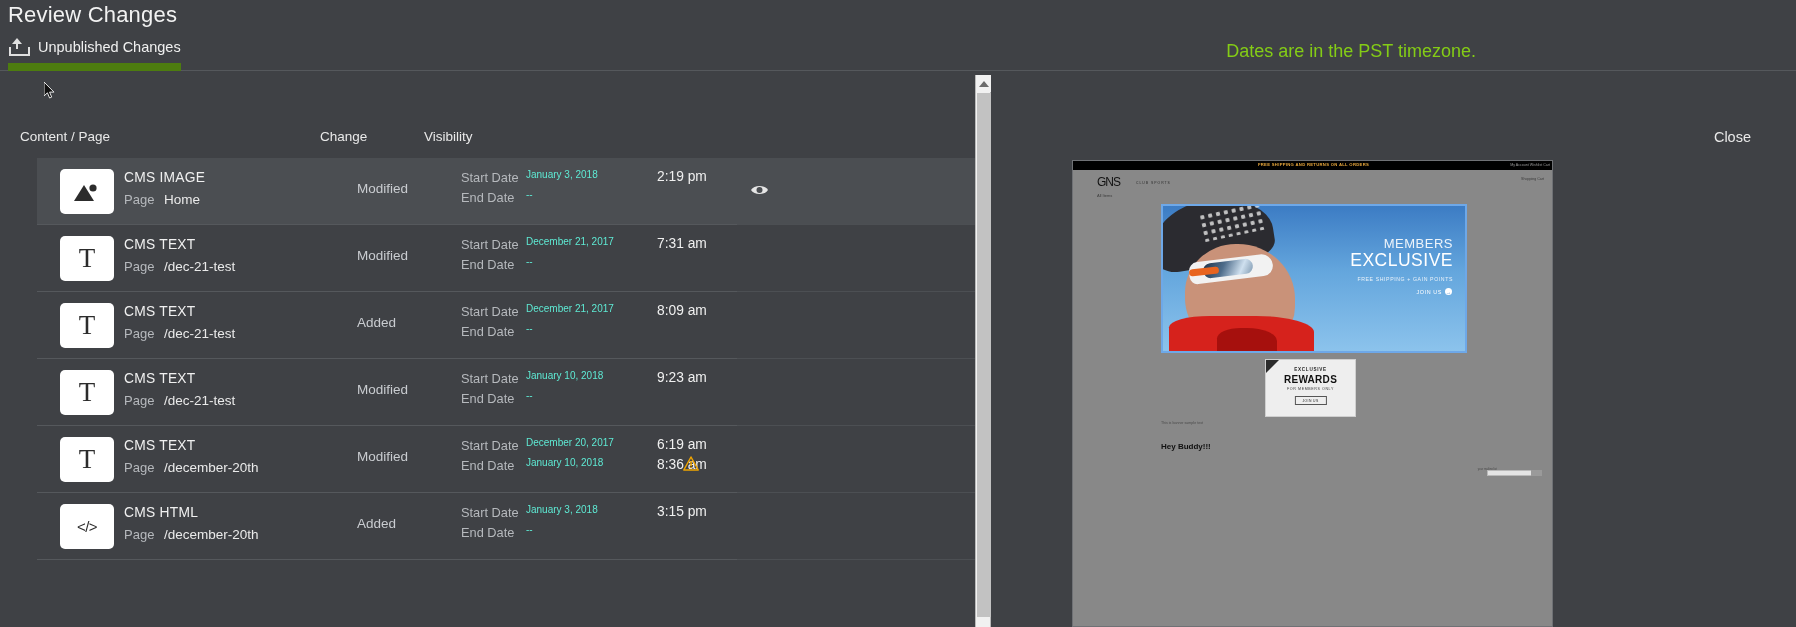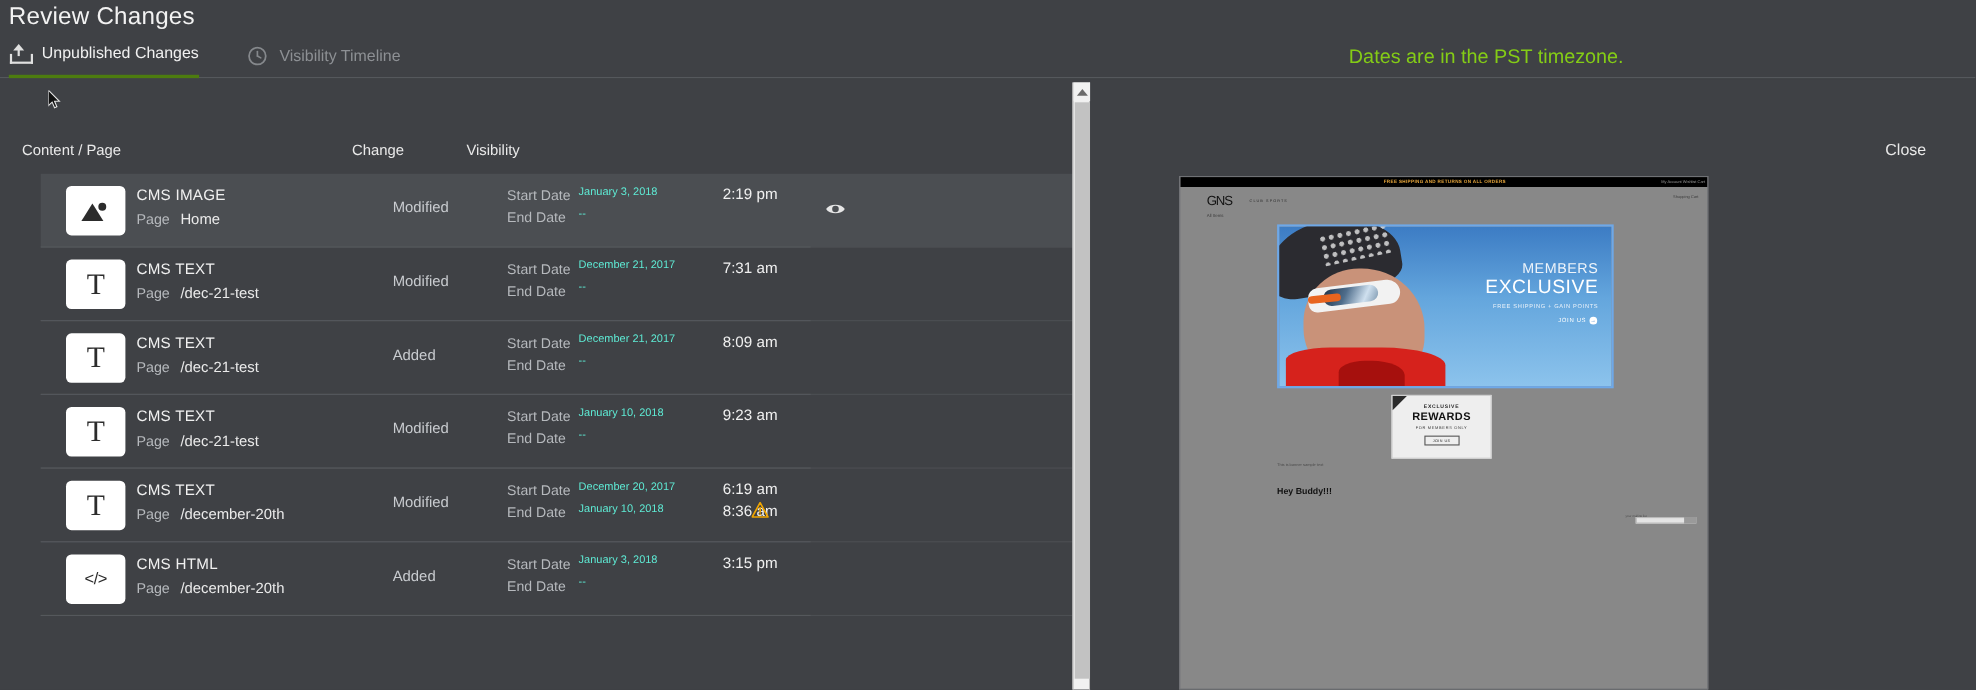--- a/index.html
+++ b/index.html
@@ -21,21 +21,21 @@
   .tabbar {
     position: absolute; left: 0; top: 30px; width: 1796px; height: 41px;
     border-bottom: 1px solid #55585c;
   }
   .tab {
     position: absolute; top: 0; height: 41px;
     display: flex; align-items: center; gap: 11px;
     cursor: pointer; user-select: none;
   }
   .tab-label { font-size: 14.5px; }
-  #tab-unpublished { left: 8px; width: 173px; border-bottom: 3px solid #4d7c0f; text-align: right; }
+  #tab-unpublished { left: 8px; width: 173px; border-bottom: 8px solid #4d7c0f; text-align: right; }
   #tab-unpublished .tab-label { color: #f0f0f0; }
   #tab-visibility { left: 225px; width: 160px; }
   #tab-visibility .tab-label { color: #8d9094; }
 
   .icon-upload { width: 19px; height: 18px; position: relative; flex: 0 0 19px; }
   .icon-upload:before {
     content:""; position:absolute; left:1px; bottom:0; width:17px; height:7px;
     border:2px solid #e0e0e0; border-top:none;
   }
   .icon-upload:after {
@@ -258,30 +258,20 @@
 <div id="app">
 
   <div class="page-title">Review Changes</div>
 
   <div class="tabbar">
     <div class="tab" id="tab-unpublished">
       <span class="icon-upload">
           <span class="arrowhead"></span>
         </span>
       <span class="tab-label">Unpublished Changes</span>
-    </div>
-    <div class="tab" id="tab-visibility">
-      <span class="icon-clock">
-        <svg width="18" height="18" viewBox="0 0 18 18">
-          <circle cx="9" cy="9" r="7.6" fill="none" stroke="#85888c" stroke-width="1.6"></circle>
-          <line x1="9" y1="9" x2="9" y2="4.8" stroke="#85888c" stroke-width="1.5" stroke-linecap="round"></line>
-          <line x1="9" y1="9" x2="12.1" y2="10.6" stroke="#85888c" stroke-width="1.5" stroke-linecap="round"></line>
-        </svg>
-      </span>
-      <span class="tab-label">Visibility Timeline</span>
     </div>
   </div>
 
   <div class="tz-note">Dates are in the PST timezone.</div>
 
   <div class="cursor">
     <svg width="12" height="18" viewBox="0 0 12 18">
       <path d="M0,0 L0,14 L3.4,10.8 L5.6,16 L7.7,15.1 L5.6,10.1 L10,10.1 Z" fill="#111" stroke="#e6e6e6" stroke-width="1"></path>
     </svg>
   </div>

